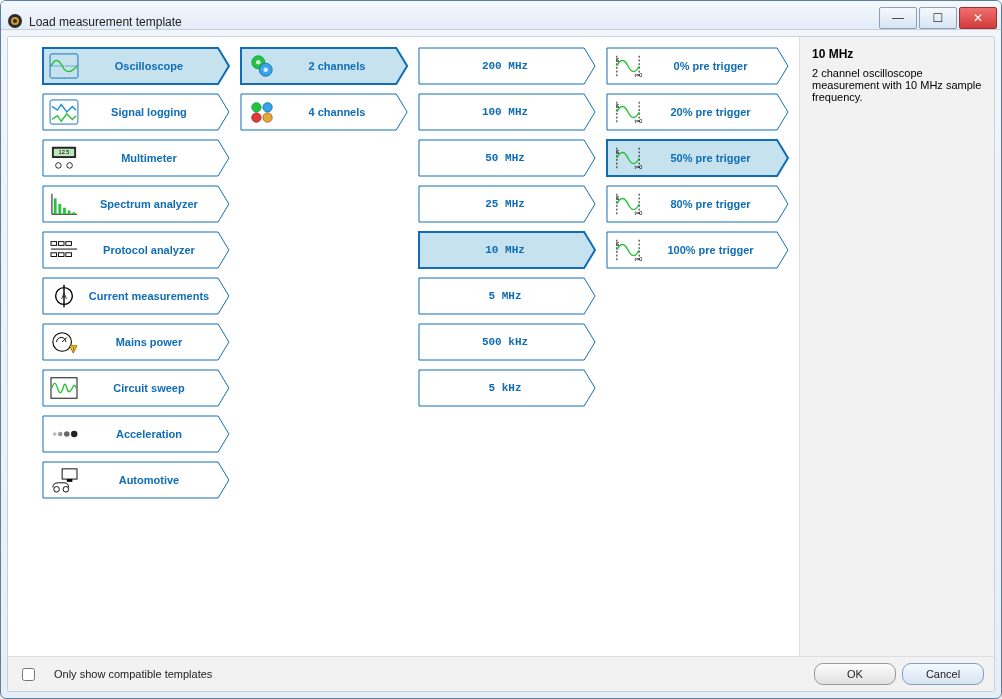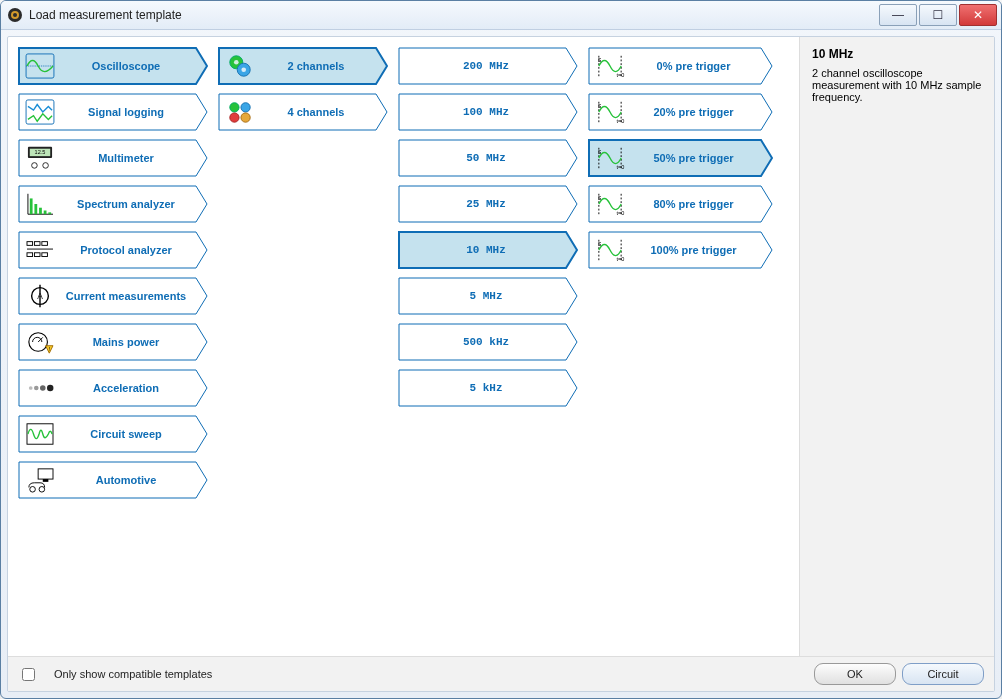--- a/index.html
+++ b/index.html
@@ -19,21 +19,21 @@
     display: flex;
     flex-direction: column;
     overflow: hidden;
   }
   
   .titlebar {
     height: 28px;
     background: linear-gradient(#f5f9fd, #e3ecf7);
     border-bottom: 1px solid #c0cfe2;
     display: flex;
-    align-items: center;
+    align-items: flex-end;
     padding: 0 4px 0 6px;
   }
   .titlebar .app-icon {
     width: 16px;
     height: 16px;
     margin-right: 6px;
   }
   .titlebar .title {
     flex: 1;
     color: #222;
@@ -95,21 +95,21 @@
     font-weight: bold;
     font-size: 12px;
     margin-bottom: 6px;
     display: block;
   }
   .column {
     display: flex;
     flex-direction: column;
     gap: 8px;
   }
-  .column.c1 { width: 190px; }
+  .column.c1 { width: 190px; margin-left: 24px; }
   .column.c2 { width: 170px; }
   .column.c3 { width: 180px; }
   .column.c4 { width: 185px; }
 
   
   .arrow-btn {
     position: relative;
     height: 38px;
     display: flex;
     align-items: center;
@@ -336,41 +336,41 @@
                 <span class="arrow-label">Mains power</span>
               </div>
             </div>
             <div class="arrow-btn">
               <svg class="arrow-body" width="100%" height="100%" viewBox="0 0 190 38" preserveAspectRatio="none">
                 <polygon points="1,1 178,1 189,19 178,37 1,37"></polygon>
               </svg>
               <div class="arrow-content">
                 <span class="arrow-icon">
                   <svg viewBox="0 0 32 28" width="30" height="26">
+        <rect x="2" y="3" width="28" height="22" fill="none" stroke="#000"></rect>
+        <path d="M3 14 Q6 4 9 14 T15 14 Q17 6 19 14 T25 14 Q27 8 29 14" fill="none" stroke="#27c23a" stroke-width="1.5"></path>
+      </svg>
+                </span>
+                <span class="arrow-label">Circuit sweep</span>
+              </div>
+            </div>
+            <div class="arrow-btn">
+              <svg class="arrow-body" width="100%" height="100%" viewBox="0 0 190 38" preserveAspectRatio="none">
+                <polygon points="1,1 178,1 189,19 178,37 1,37"></polygon>
+              </svg>
+              <div class="arrow-content">
+                <span class="arrow-icon">
+                  <svg viewBox="0 0 32 28" width="30" height="26">
         <circle cx="6" cy="14" r="2" fill="#bbb"></circle>
         <circle cx="12" cy="14" r="2.5" fill="#999"></circle>
         <circle cx="19" cy="14" r="3" fill="#666"></circle>
         <circle cx="27" cy="14" r="3.5" fill="#222"></circle>
       </svg>
                 </span>
                 <span class="arrow-label">Acceleration</span>
-              </div>
-            </div>
-            <div class="arrow-btn">
-              <svg class="arrow-body" width="100%" height="100%" viewBox="0 0 190 38" preserveAspectRatio="none">
-                <polygon points="1,1 178,1 189,19 178,37 1,37"></polygon>
-              </svg>
-              <div class="arrow-content">
-                <span class="arrow-icon">
-                  <svg viewBox="0 0 32 28" width="30" height="26">
-        <rect x="2" y="3" width="28" height="22" fill="none" stroke="#000"></rect>
-        <path d="M3 14 Q6 4 9 14 T15 14 Q17 6 19 14 T25 14 Q27 8 29 14" fill="none" stroke="#27c23a" stroke-width="1.5"></path>
-      </svg>
-                </span>
-                <span class="arrow-label">Circuit sweep</span>
               </div>
             </div>
             <div class="arrow-btn">
               <svg class="arrow-body" width="100%" height="100%" viewBox="0 0 190 38" preserveAspectRatio="none">
                 <polygon points="1,1 178,1 189,19 178,37 1,37"></polygon>
               </svg>
               <div class="arrow-content">
                 <span class="arrow-icon">
                   <svg viewBox="0 0 32 28" width="30" height="26">
         <rect x="14" y="2" width="16" height="11" fill="none" stroke="#000"></rect>
@@ -576,17 +576,17 @@
         <span class="info-title">10 MHz</span>
         <span>2 channel oscilloscope measurement with 10 MHz sample frequency.</span>
       </div>
     </div>
     <div class="footer">
       <label class="chk-row">
         <input type="checkbox" style="">
         <span>Only show compatible templates</span>
       </label>
       <button>OK</button>
-      <button class="cancel-btn">Circuit</button>
+      <button class="cancel-btn">Cancel</button>
     </div>
   </div>
 
 </div>
 
 </body></html>

